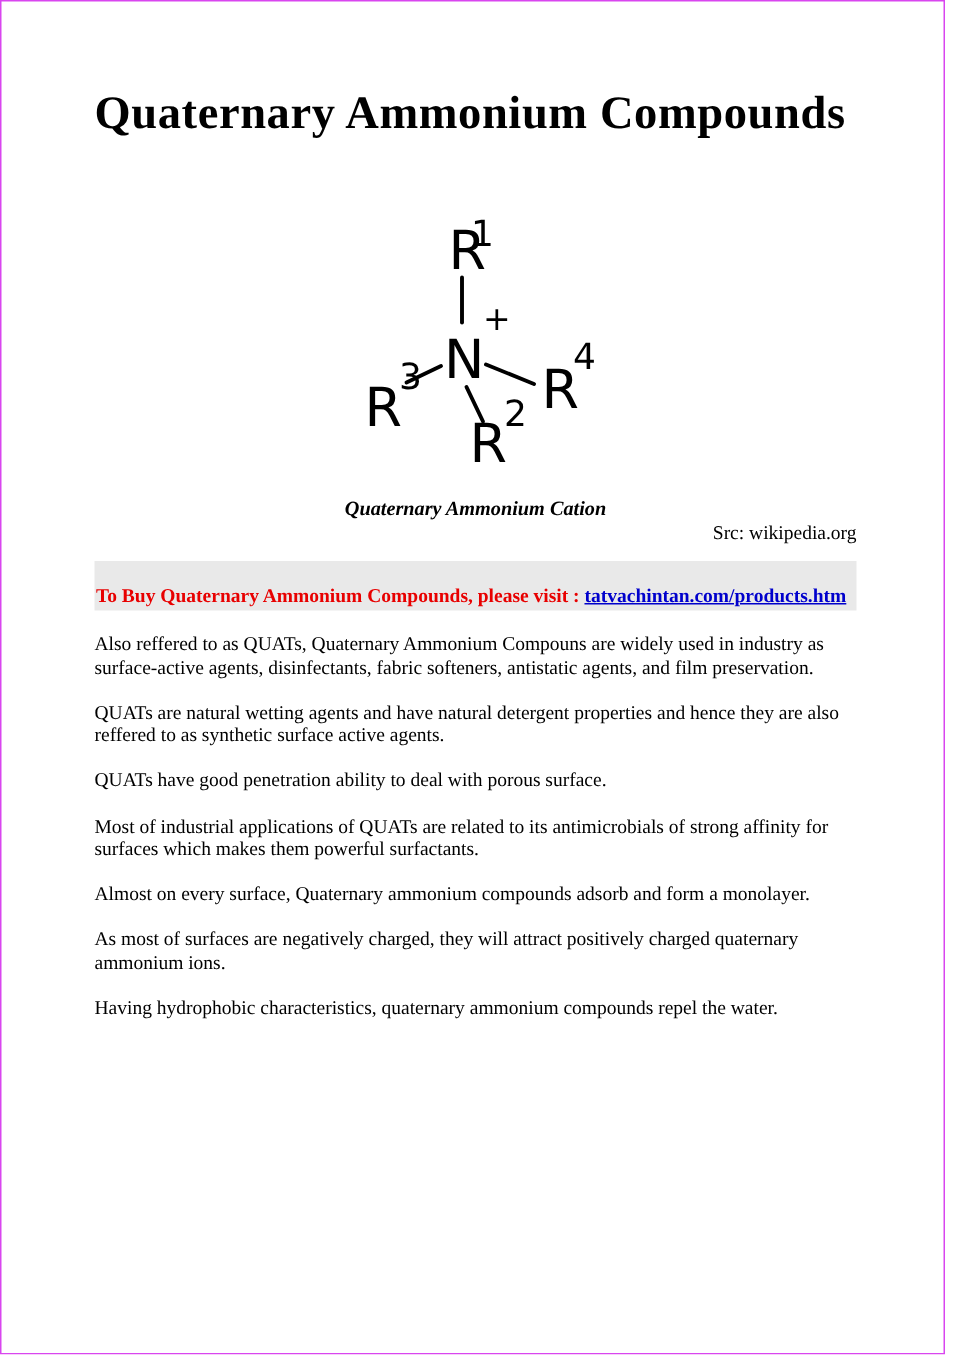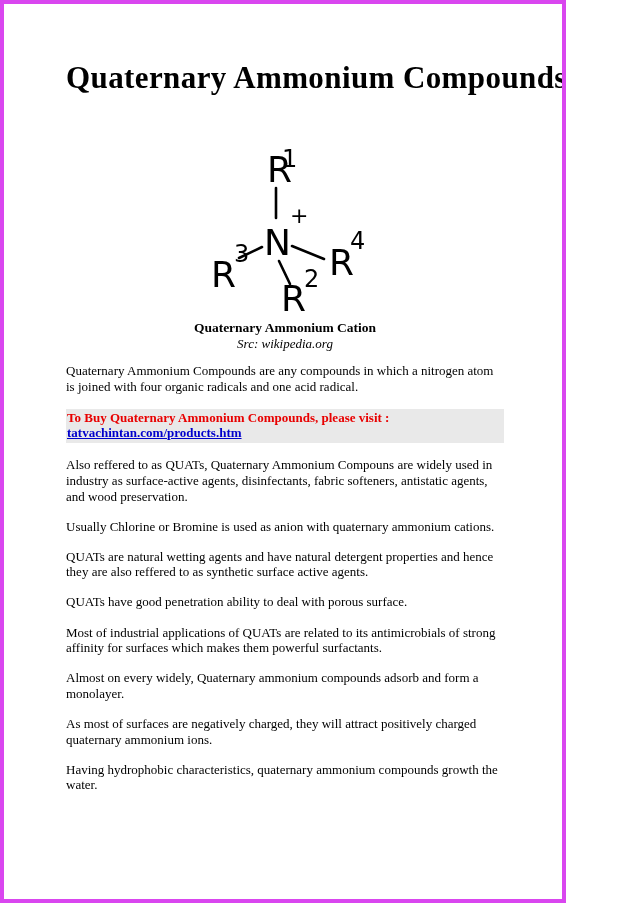--- a/index.html
+++ b/index.html
@@ -1,22 +1,22 @@
 <!DOCTYPE html>
 <html><head>
 <meta charset="utf-8">
 <style>
   * { box-sizing: border-box; }
   html, body { margin: 0; padding: 0; background: #ffffff; }
   .page {
     position: relative;
-    width: 566px;
+    width: 630px;
     height: 903px;
     background: #ffffff;
-    border: 4px solid #d946ef;
+    border: 1px solid #d946ef;
     padding: 56px 58px 0 62px;
     font-family: "Liberation Serif", serif;
     color: #000000;
     overflow: hidden;
   }
   .doc-title {
     margin: 0;
     font-size: 31px;
     line-height: 36px;
     font-weight: bold;
@@ -34,40 +34,41 @@
   }
   .structure-svg text {
     font-family: "DejaVu Sans", sans-serif;
     fill: #000000;
   }
   .atom { font-size: 36px; }
   .sup  { font-size: 24px; }
   .charge { font-size: 22px; }
   .bond { stroke: #000000; stroke-width: 2.6; stroke-linecap: round; }
   .fig-caption {
-    margin-top: 5px;
+    margin-top: 19px;
     font-size: 13.5px;
     line-height: 16px;
     font-weight: bold;
+    font-style: italic;
   }
   .fig-source {
     font-size: 13px;
     line-height: 15px;
-    font-style: italic;
+    text-align: right;
   }
   .body-copy p {
     margin: 0 0 14.5px 0;
     font-size: 13px;
     line-height: 15.6px;
     max-width: 520px;
   }
   .promo {
     background: #e9e9e9;
     font-weight: bold;
-    padding: 1px 2px 2px 1px;
+    padding: 15px 2px 2px 1px;
   }
   .promo .promo-text { color: #e80000; }
   .promo a.promo-link {
     color: #0000cc;
     font-weight: bold;
     text-decoration: underline;
     cursor: pointer;
   }
 </style>
 </head>
@@ -94,27 +95,25 @@
       <text class="atom" x="124" y="130">R</text>
       <text class="sup" x="145" y="104">4</text>
       <text class="atom" x="76" y="166">R</text>
       <text class="sup" x="99" y="142">2</text>
     </svg>
     <div class="fig-caption">Quaternary Ammonium Cation</div>
     <div class="fig-source">Src: wikipedia.org</div>
   </div>
 
   <div class="body-copy">
-    <p>Quaternary Ammonium Compounds are any compounds in which a nitrogen atom is joined with four organic radicals and one acid radical.</p>
 
     <p class="promo"><span class="promo-text">To Buy Quaternary Ammonium Compounds, please visit : </span><a class="promo-link" href="#">tatvachintan.com/products.htm</a></p>
 
-    <p>Also reffered to as QUATs, Quaternary Ammonium Compouns are widely used in industry as surface-active agents, disinfectants, fabric softeners, antistatic agents, and wood preservation.</p>
-    <p>Usually Chlorine or Bromine is used as anion with quaternary ammonium cations.</p>
+    <p>Also reffered to as QUATs, Quaternary Ammonium Compouns are widely used in industry as surface-active agents, disinfectants, fabric softeners, antistatic agents, and film preservation.</p>
     <p>QUATs are natural wetting agents and have natural detergent properties and hence they are also reffered to as synthetic surface active agents.</p>
     <p>QUATs have good penetration ability to deal with porous surface.</p>
     <p>Most of industrial applications of QUATs are related to its antimicrobials of strong affinity for surfaces which makes them powerful surfactants.</p>
-    <p>Almost on every widely, Quaternary ammonium compounds adsorb and form a monolayer.</p>
+    <p>Almost on every surface, Quaternary ammonium compounds adsorb and form a monolayer.</p>
     <p>As most of surfaces are negatively charged, they will attract positively charged quaternary ammonium ions.</p>
-    <p>Having hydrophobic characteristics, quaternary ammonium compounds growth the water.</p>
+    <p>Having hydrophobic characteristics, quaternary ammonium compounds repel the water.</p>
   </div>
 
 </div>
 
 </body></html>

